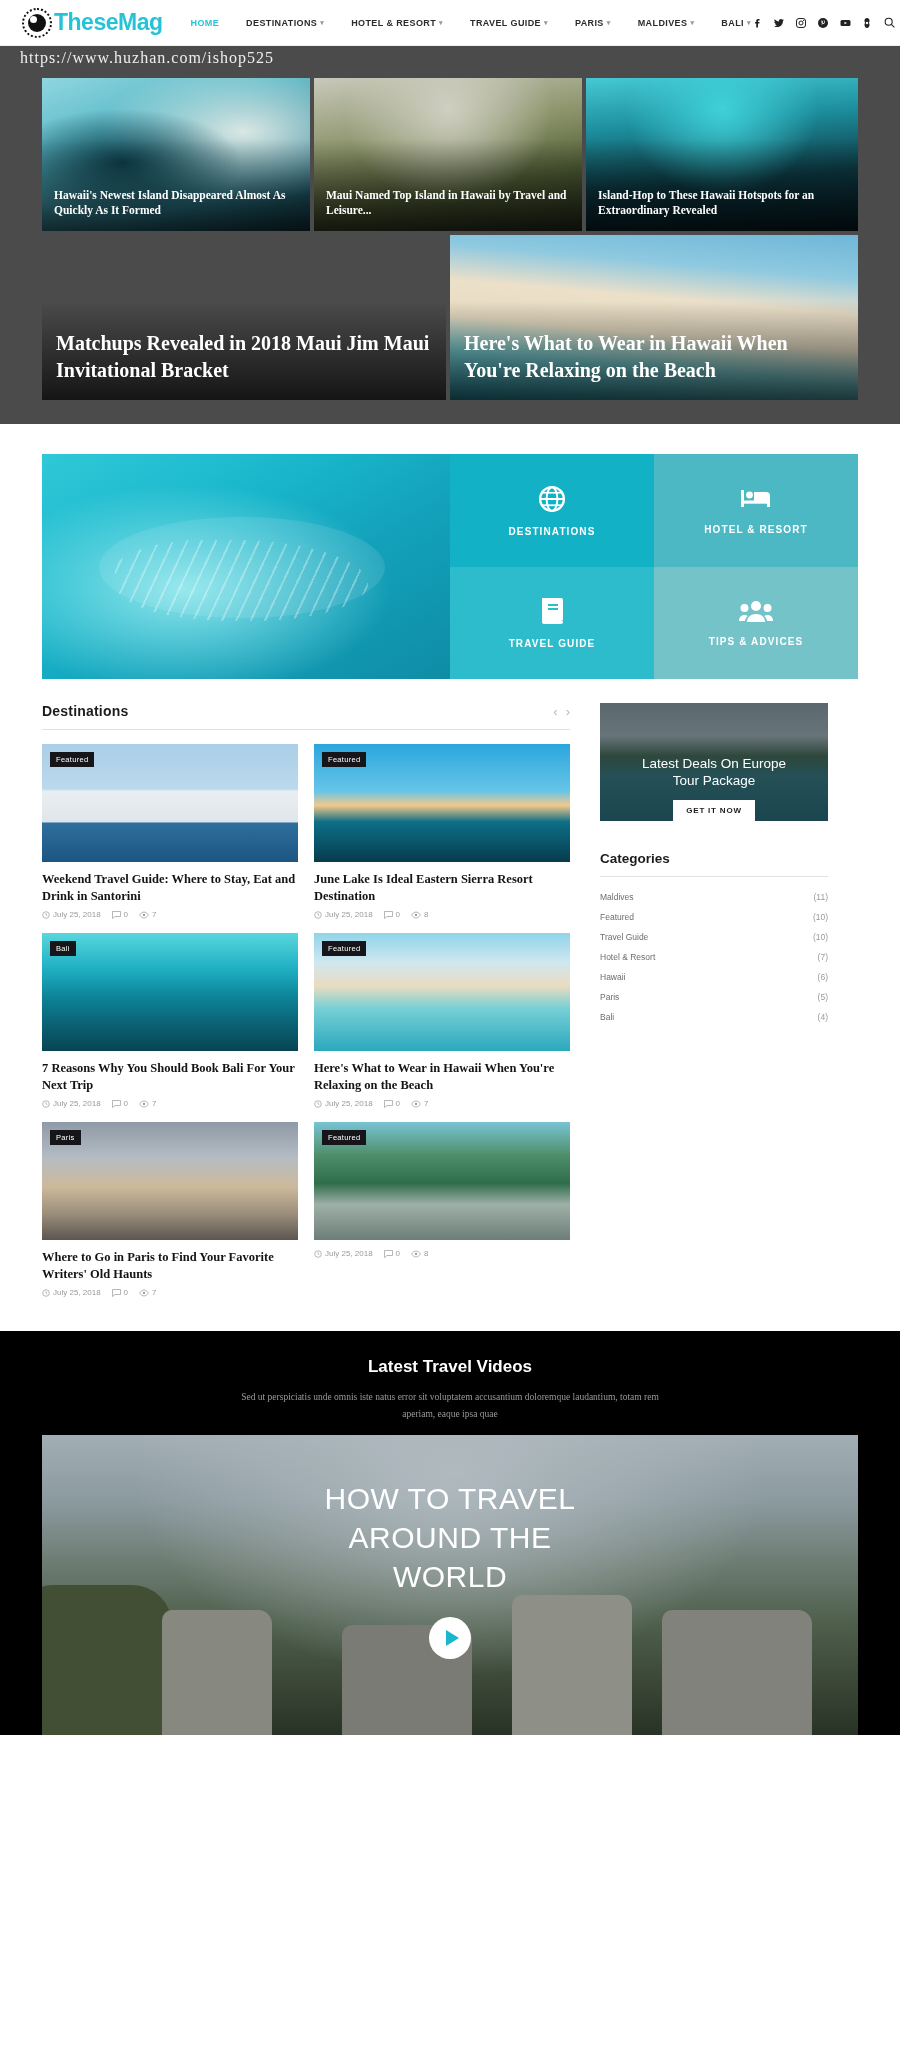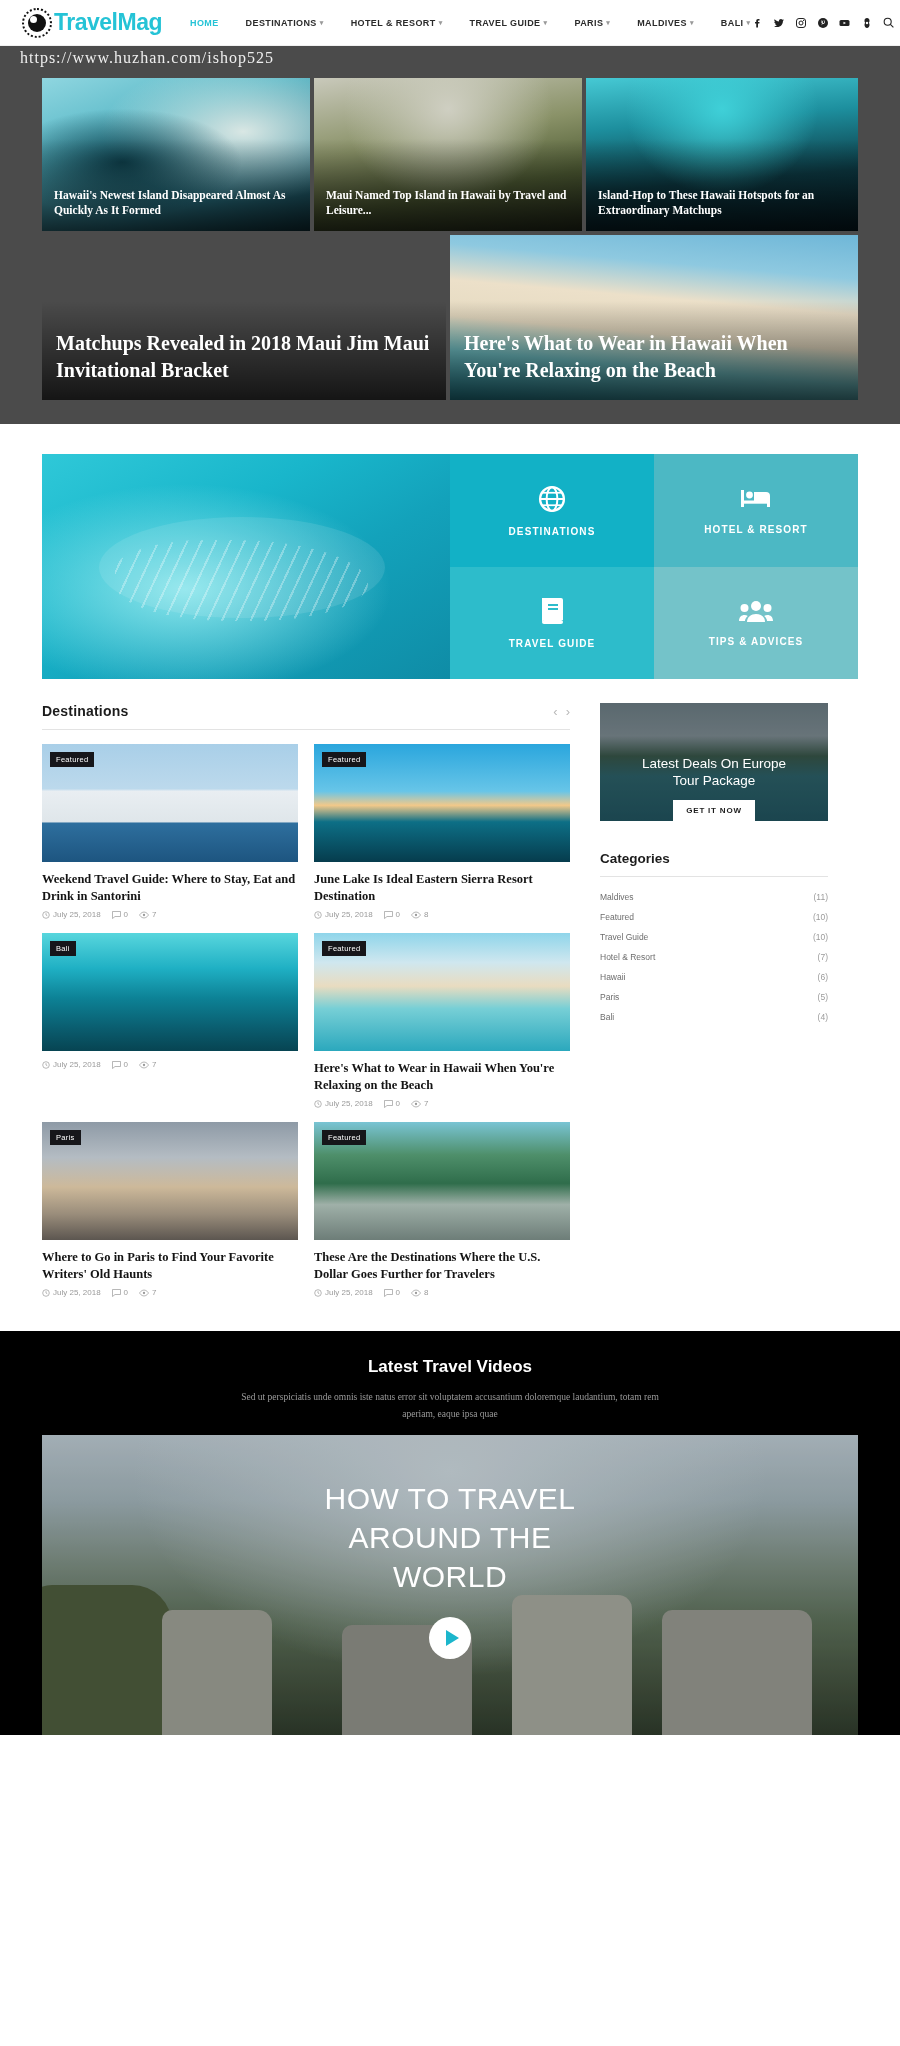--- a/index.html
+++ b/index.html
@@ -235,21 +235,21 @@
   }
 </style>
 </head>
 <body>
 
 <div class="page">
 
   <div class="header">
     <div class="logo">
       <div class="logo-mark"></div>
-      <div class="logo-text"><span class="t1">Travel</span><span class="t2">Mag</span></div>
+      <div class="logo-text"><span class="t1">These</span><span class="t2">Mag</span></div>
     </div>
 
     <div class="nav">
       <div class="nav-item active">
           <span>HOME</span>
         </div>
       <div class="nav-item">
           <span>DESTINATIONS</span>
           <span class="caret">▾</span>
         </div>
@@ -335,21 +335,21 @@
         <div class="hcard img-surf" style="flex:0 0 268px;">
           <div class="shade"></div>
           <div class="hcard-title">Hawaii's Newest Island Disappeared Almost As Quickly As It Formed</div>
         </div>
         <div class="hcard img-maui" style="flex:0 0 268px;">
           <div class="shade"></div>
           <div class="hcard-title">Maui Named Top Island in Hawaii by Travel and Leisure...</div>
         </div>
         <div class="hcard img-islandhop">
           <div class="shade"></div>
-          <div class="hcard-title">Island-Hop to These Hawaii Hotspots for an Extraordinary Matchups</div>
+          <div class="hcard-title">Island-Hop to These Hawaii Hotspots for an Extraordinary Revealed</div>
         </div>
       </div>
       <div class="hero-row" style="height:165px;">
         <div class="hcard big img-maui2" style="flex:0 0 404px;">
           <div class="shade"></div>
           <div class="hcard-title">Matchups Revealed in 2018 Maui Jim Maui Invitational Bracket</div>
         </div>
         <div class="hcard big img-beach">
           <div class="shade"></div>
           <div class="hcard-title">Here's What to Wear in Hawaii When You're Relaxing on the Beach</div>
@@ -476,20 +476,21 @@
                 </svg>
                 <span>8</span>
               </span>
           </div>
         </div>
 
         <div class="card">
           <div class="card-thumb img-bali">
             <div class="badge">Bali</div>
           </div>
+          <div class="card-title">7 Reasons Why You Should Book Bali For Your Next Trip</div>
           <div class="meta">
             <span class="mi">
                 <svg width="8" height="8" viewBox="0 0 16 16">
                   <circle cx="8" cy="8" r="6.6" fill="none" stroke="#9a9a9a" stroke-width="1.4"></circle>
                   <path d="M8 4.4V8l2.6 1.6" stroke="#9a9a9a" stroke-width="1.4" fill="none"></path>
                 </svg>
                 <span>July 25, 2018</span>
               </span>
             <span class="mi">
                 <svg width="9" height="8" viewBox="0 0 18 16">
@@ -562,21 +563,20 @@
                 </svg>
                 <span>7</span>
               </span>
           </div>
         </div>
 
         <div class="card">
           <div class="card-thumb img-resort">
             <div class="badge">Featured</div>
           </div>
-          <div class="card-title">These Are the Destinations Where the U.S. Dollar Goes Further for Travelers</div>
           <div class="meta">
             <span class="mi">
                 <svg width="8" height="8" viewBox="0 0 16 16">
                   <circle cx="8" cy="8" r="6.6" fill="none" stroke="#9a9a9a" stroke-width="1.4"></circle>
                   <path d="M8 4.4V8l2.6 1.6" stroke="#9a9a9a" stroke-width="1.4" fill="none"></path>
                 </svg>
                 <span>July 25, 2018</span>
               </span>
             <span class="mi">
                 <svg width="9" height="8" viewBox="0 0 18 16">

